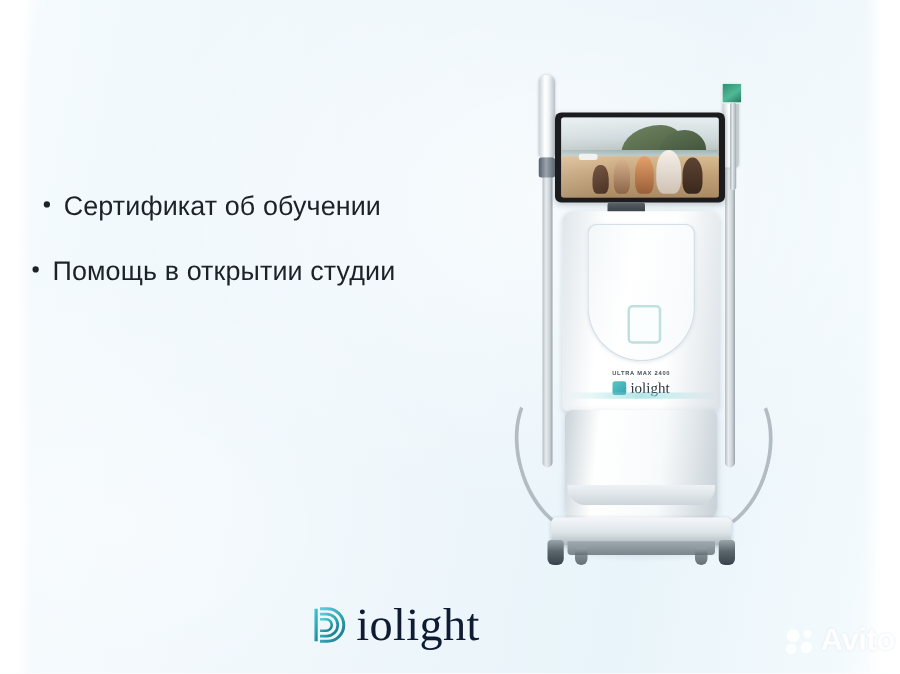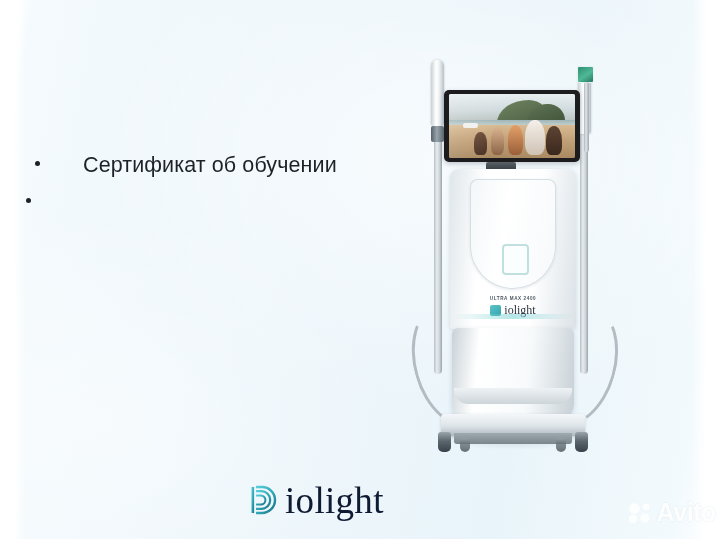--- a/index.html
+++ b/index.html
@@ -60,21 +60,21 @@
   }
   .bullet-row {
     display: flex;
     align-items: baseline;
     margin-bottom: 26px;
     color: #1d2229;
     font-size: 21.5px;
     line-height: 26px;
     letter-spacing: 0.1px;
   }
-  .bullet-row.indent-1 { padding-left: 9px; gap: 32px; }
+  .bullet-row.indent-1 { padding-left: 9px; }
   .bullet-dot {
     flex: 0 0 auto;
     width: 5px;
     height: 5px;
     border-radius: 50%;
     background: #1d2229;
     margin-right: 11px;
     position: relative;
     top: -6px;
   }
@@ -385,20 +385,21 @@
   <div class="bg-edge-left"></div>
   <div class="bg-edge-right"></div>
 
   <div class="bullets">
     <div class="bullet-row indent-1">
       <span class="bullet-dot"></span>
       <span class="bullet-text">Сертификат об обучении</span>
     </div>
     <div class="bullet-row">
       <span class="bullet-dot"></span>
+      <span class="bullet-text">Помощь в открытии студии</span>
     </div>
   </div>
 
   <div class="device">
     <div class="dev-shadow"></div>
 
     <div class="post post-l"></div>
     <div class="post post-r"></div>
 
     <div class="handpiece handpiece-l"></div>

